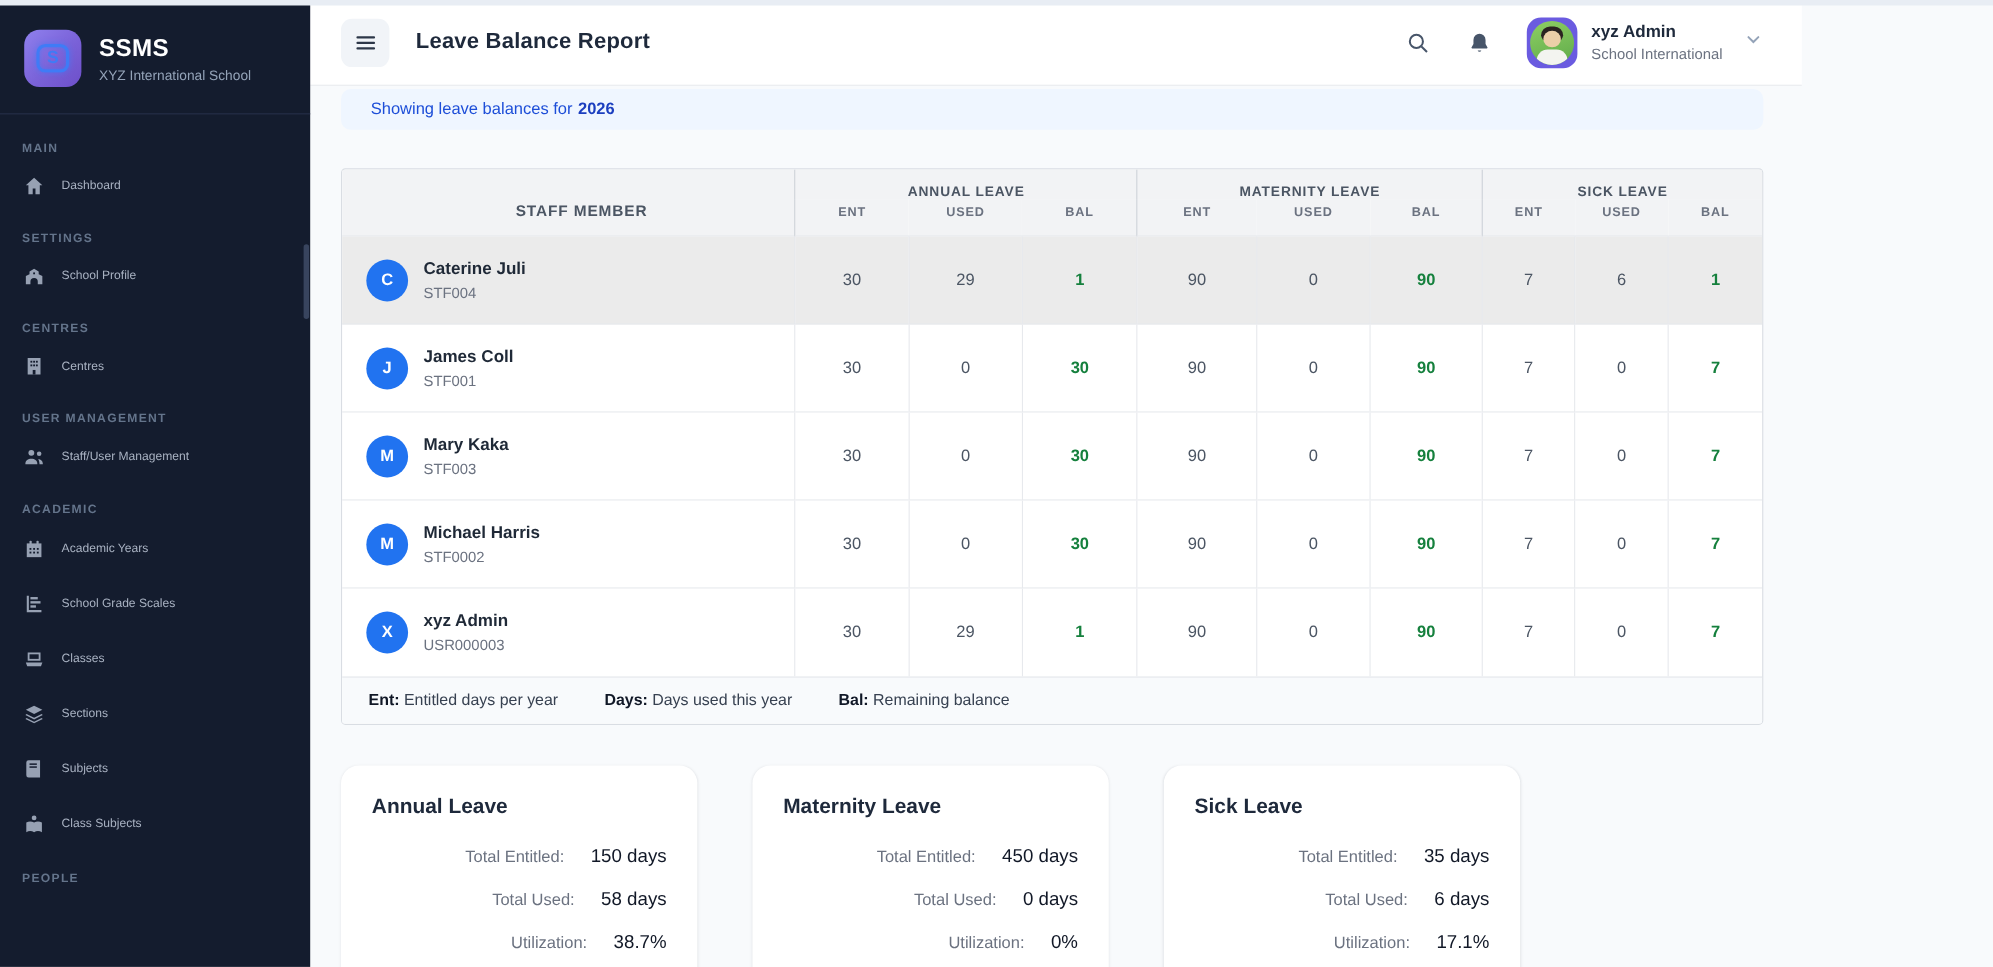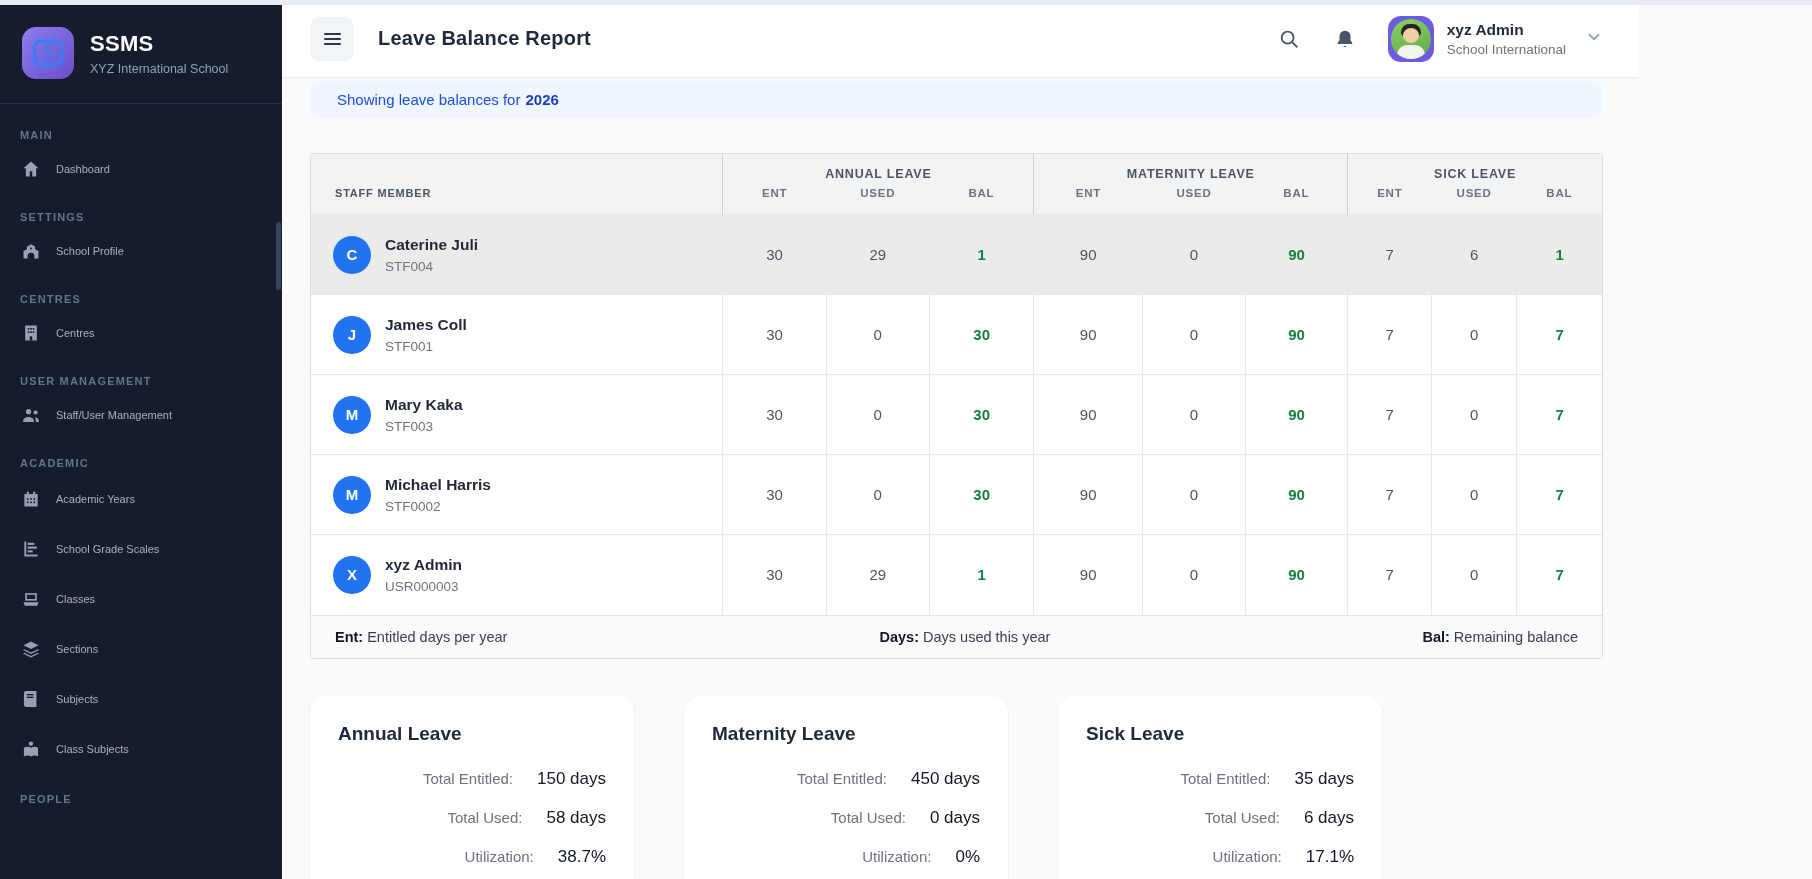--- a/index.html
+++ b/index.html
@@ -82,22 +82,22 @@
   .banner b { font-weight:bold; margin-left:5px; color:#1c3fbf; }
 
   
   .table-card {
     margin-top:35px; background:#ffffff; border:1px solid #d9dde3; border-radius:4px;
     overflow:hidden;
   }
   table { width:100%; border-collapse:collapse; table-layout:fixed; }
   thead th { background:#f2f3f5; }
   th.staff-h {
-    text-align:left; vertical-align:bottom; padding:0 0 15px 24px;
-    font-size:11px; font-weight:bold; letter-spacing:.8px; color:#4b5563;
+    text-align:center; vertical-align:bottom; padding:0 0 15px 24px;
+    font-size:14px; font-weight:bold; letter-spacing:.8px; color:#4b5563;
   }
   th.group-h {
     padding-top:13px; font-size:12.5px; font-weight:bold; letter-spacing:.8px; color:#4b5563;
     border-left:1px solid #ccd1d8;
   }
   th.sub-h {
     font-size:11.5px; font-weight:bold; letter-spacing:.8px; color:#6b7280;
     padding:6px 0 15px 0;
   }
   th.sub-h.group-start { border-left:1px solid #ccd1d8; }
@@ -108,21 +108,21 @@
   .staff-cell { display:flex; align-items:center; gap:14px; padding-left:22px; }
   .row-avatar {
     width:38px; height:38px; border-radius:50%; background:#2173f0; flex:0 0 auto;
     color:#fff; font-size:15px; font-weight:bold;
     display:flex; align-items:center; justify-content:center;
   }
   .staff-name { font-size:15.5px; font-weight:bold; color:#1f2937; }
   .staff-id { font-size:13.5px; color:#6b7280; margin-top:5px; }
   .legend-bar {
     background:#f8fafc; border-top:1px solid #e5e7eb; padding:13px 24px;
-    display:flex; gap:42px; font-size:14.5px; color:#374151;justify-content:space-between;
+    display:flex; gap:42px; font-size:14.5px; color:#374151;
   }
   .legend-bar b { color:#111827; margin-right:4px; }
 
   
   .cards-row { margin-top:37px; display:flex; gap:50px; }
   .sum-card {
     width:324px; background:#ffffff; border-radius:16px; padding:27px 28px 34px 28px;
     box-shadow:0 1px 3px rgba(16,24,40,.07), 0 1px 2px rgba(16,24,40,.04);
   }
   .sum-title { font-size:19px; font-weight:bold; color:#1e293b; margin-bottom:24px; }

